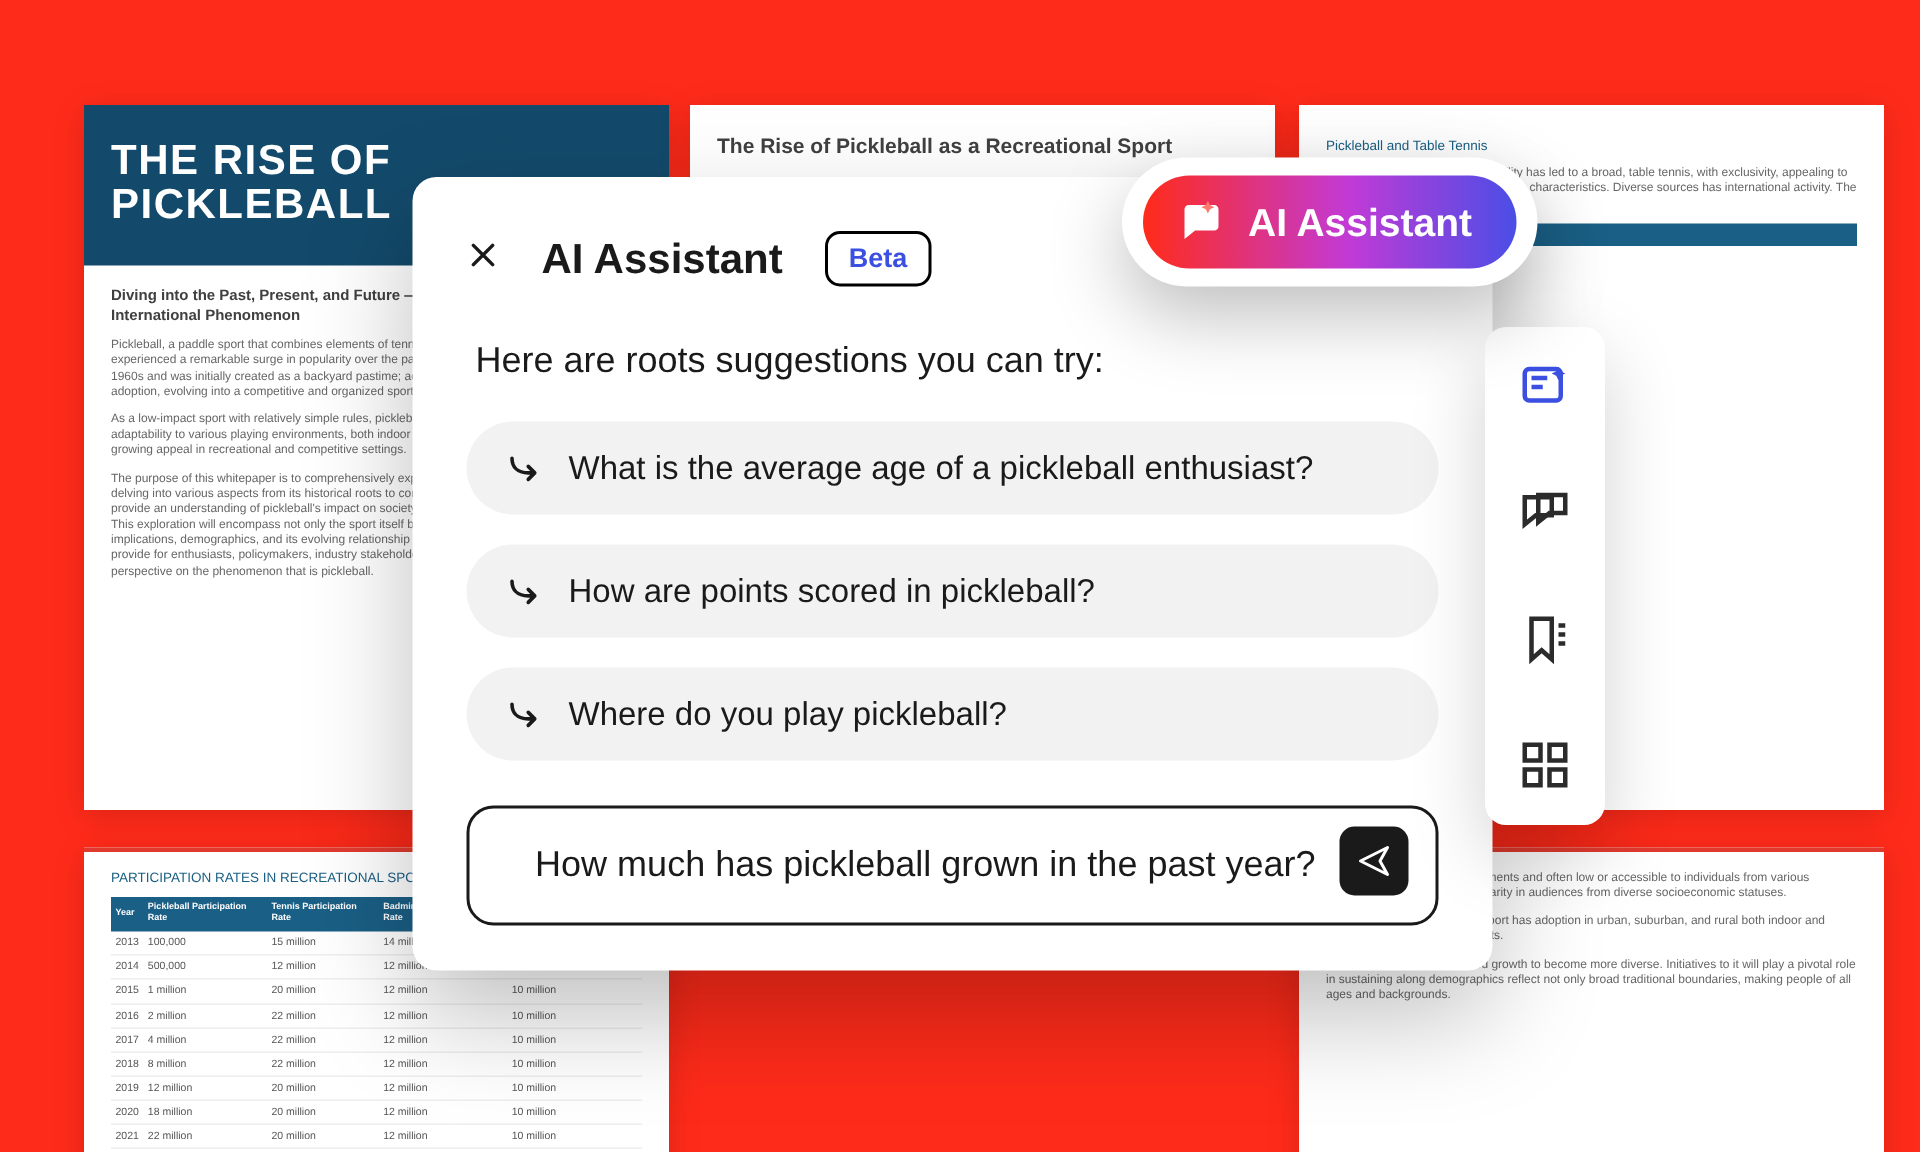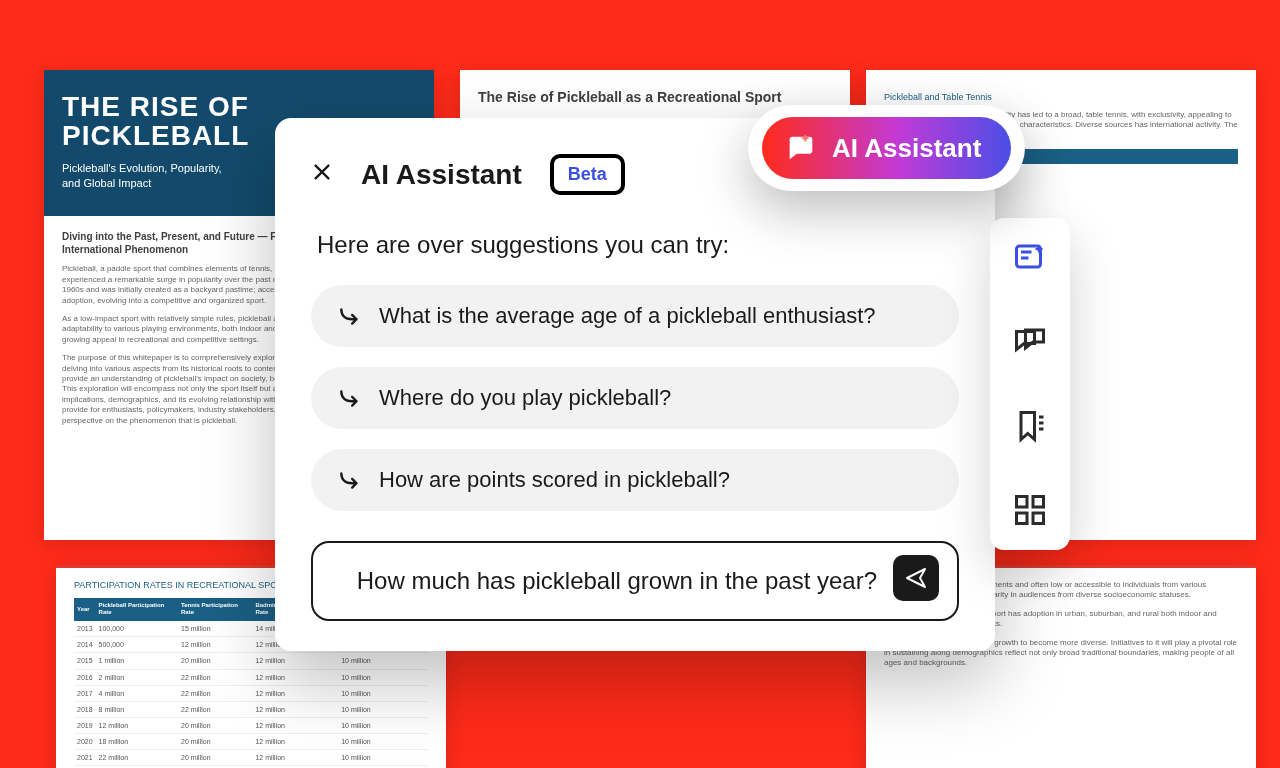--- a/index.html
+++ b/index.html
@@ -15,21 +15,21 @@
 
 .doc-page {
   position: absolute;
   background: #fff;
   box-shadow: 0 4px 20px rgba(0,0,0,0.15);
   padding: 18px;
   font-size: 8px;
   line-height: 1.3;
   color: #555;
 }
-.doc-page.p1 { left: 44px; top: 70px; width: 390px; height: 470px; }
+.doc-page.p1 { left: 56px; top: 70px; width: 390px; height: 470px; }
 .doc-page.p2 { left: 460px; top: 70px; width: 390px; height: 470px; }
 .doc-page.p3 { left: 866px; top: 70px; width: 390px; height: 470px; }
 .doc-page.p4 { left: 56px; top: 565px; width: 390px; height: 300px; }
 .doc-page.p5 { left: 866px; top: 565px; width: 390px; height: 300px; }
 
 .hero {
   background: #134a6b;
   color: #fff;
   padding: 22px 18px 26px;
   margin: -18px -18px 14px;
@@ -91,21 +91,21 @@
   background: #fff;
   border-radius: 16px;
   box-shadow: 0 30px 70px rgba(0,0,0,0.25);
   padding: 36px 36px 30px;
   z-index: 30;
 }
 .panel-head { display: flex; align-items: center; gap: 28px; margin-bottom: 36px; }
 .close-x { font-size: 26px; font-weight: 400; cursor: pointer; color: #1a1a1a; }
 .panel-title { font-size: 28px; font-weight: 700; color: #1a1a1a; }
 .beta-badge {
-  border: 4px solid #000000;
+  border: 2px solid #000000;
   color: #3b4fe0;
   border-radius: 10px;
   padding: 6px 14px;
   font-size: 18px;
   font-weight: 600;
 }
 .suggest-intro { font-size: 24px; color: #1a1a1a; margin-bottom: 26px; padding-left: 6px; }
 .suggest-chip {
   background: #f2f2f2;
   border-radius: 40px;
@@ -134,21 +134,20 @@
   cursor: pointer;
 }
 .send-btn svg { width: 24px; height: 24px; fill: #fff; }
 </style>
 </head>
 <body>
 
 <div class="doc-page p1">
   <div class="hero">
     <div class="hero-title">THE RISE OF PICKLEBALL</div>
-    <div class="hero-sub">Pickleball's Evolution, Popularity, and Global Impact</div>
   </div>
   <div class="red-head">Diving into the Past, Present, and Future — From Backyard Game to International Phenomenon</div>
   <span class="filler">Pickleball, a paddle sport that combines elements of tennis, badminton and table tennis, has experienced a remarkable surge in popularity over the past decade. It was invented in the mid-1960s and was initially created as a backyard pastime; accessibility soon led to widespread adoption, evolving into a competitive and organized sport.</span>
   <span class="filler">As a low-impact sport with relatively simple rules, pickleball appeals to all ages and skill levels. Its adaptability to various playing environments, both indoor and outdoor facilities, has contributed to its growing appeal in recreational and competitive settings.</span>
   <span class="filler">The purpose of this whitepaper is to comprehensively explore pickleball as a recreational sport. By delving into various aspects from its historical roots to contemporary trends, the whitepaper aims to provide an understanding of pickleball's impact on society, both as a leisure activity and industry. This exploration will encompass not only the sport itself but associated infrastructure, health implications, demographics, and its evolving relationship with social media. This whitepaper aims to provide for enthusiasts, policymakers, industry stakeholders, and anyone seeking a holistic perspective on the phenomenon that is pickleball.</span>
 </div>
 
 <div class="doc-page p2">
   <div class="red-head" style="font-size:14px">The Rise of Pickleball as a Recreational Sport</div>
 </div>
@@ -296,39 +295,39 @@
 <div class="ai-panel">
   <div class="panel-head">
     <div class="close-x">
       <svg width="22" height="22" viewBox="0 0 24 24">
           <path d="M5 5l14 14M19 5L5 19" stroke="#1a1a1a" stroke-width="2.5" stroke-linecap="round"></path>
         </svg>
     </div>
     <div class="panel-title">AI Assistant</div>
     <div class="beta-badge">Beta</div>
   </div>
-  <div class="suggest-intro">Here are over suggestions you can try:</div>
+  <div class="suggest-intro">Here are roots suggestions you can try:</div>
   <div id="suggestions">
       <div class="suggest-chip">
         <svg class="arrow" viewBox="0 0 24 24">
           <path d="M4 6c0 5 3 9 10 9h4m0 0l-4-4m4 4l-4 4" fill="none" stroke="#1a1a1a" stroke-width="2.2" stroke-linecap="round" stroke-linejoin="round"></path>
         </svg>
         <span>What is the average age of a pickleball enthusiast?</span>
       </div>
       <div class="suggest-chip">
         <svg class="arrow" viewBox="0 0 24 24">
           <path d="M4 6c0 5 3 9 10 9h4m0 0l-4-4m4 4l-4 4" fill="none" stroke="#1a1a1a" stroke-width="2.2" stroke-linecap="round" stroke-linejoin="round"></path>
         </svg>
-        <span>Where do you play pickleball?</span>
+        <span>How are points scored in pickleball?</span>
       </div>
       <div class="suggest-chip">
         <svg class="arrow" viewBox="0 0 24 24">
           <path d="M4 6c0 5 3 9 10 9h4m0 0l-4-4m4 4l-4 4" fill="none" stroke="#1a1a1a" stroke-width="2.2" stroke-linecap="round" stroke-linejoin="round"></path>
         </svg>
-        <span>How are points scored in pickleball?</span>
+        <span>Where do you play pickleball?</span>
       </div>
     </div>
   <div class="input-box">
     <div class="q">How much has pickleball grown in the past year?</div>
     <div class="send-btn">
       <svg viewBox="0 0 24 24">
           <path d="M3 12l18-9-5 9 5 9z" fill="none" stroke="#fff" stroke-width="2" stroke-linejoin="round"></path>
         </svg>
     </div>
   </div>

